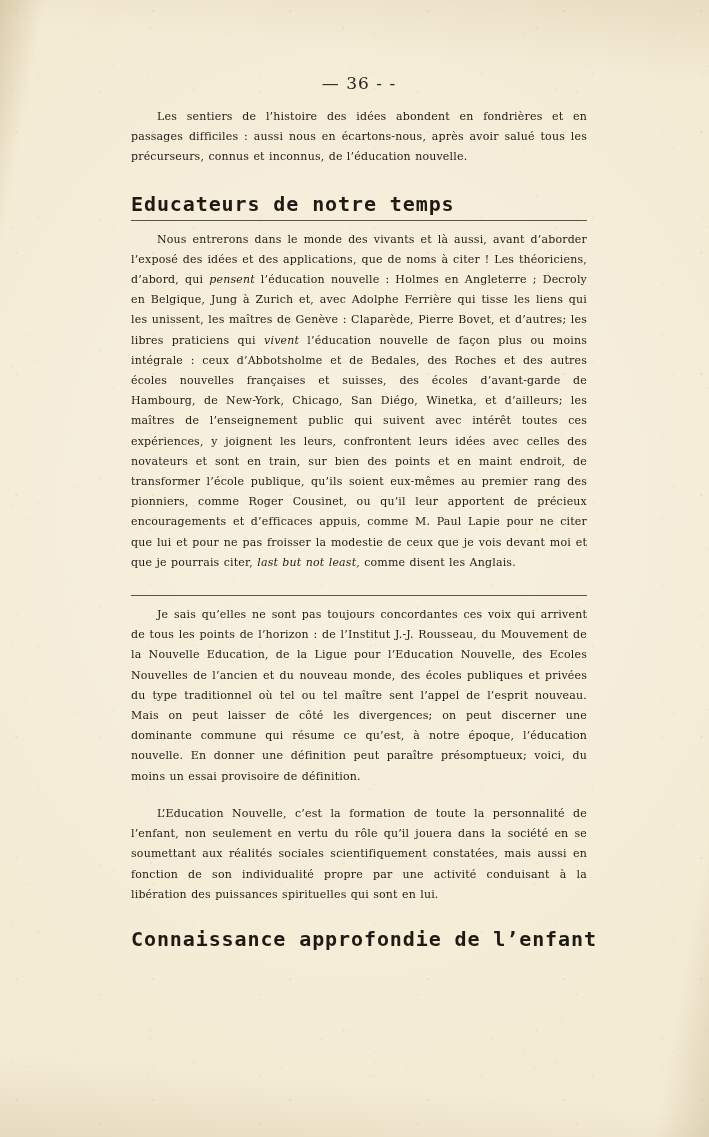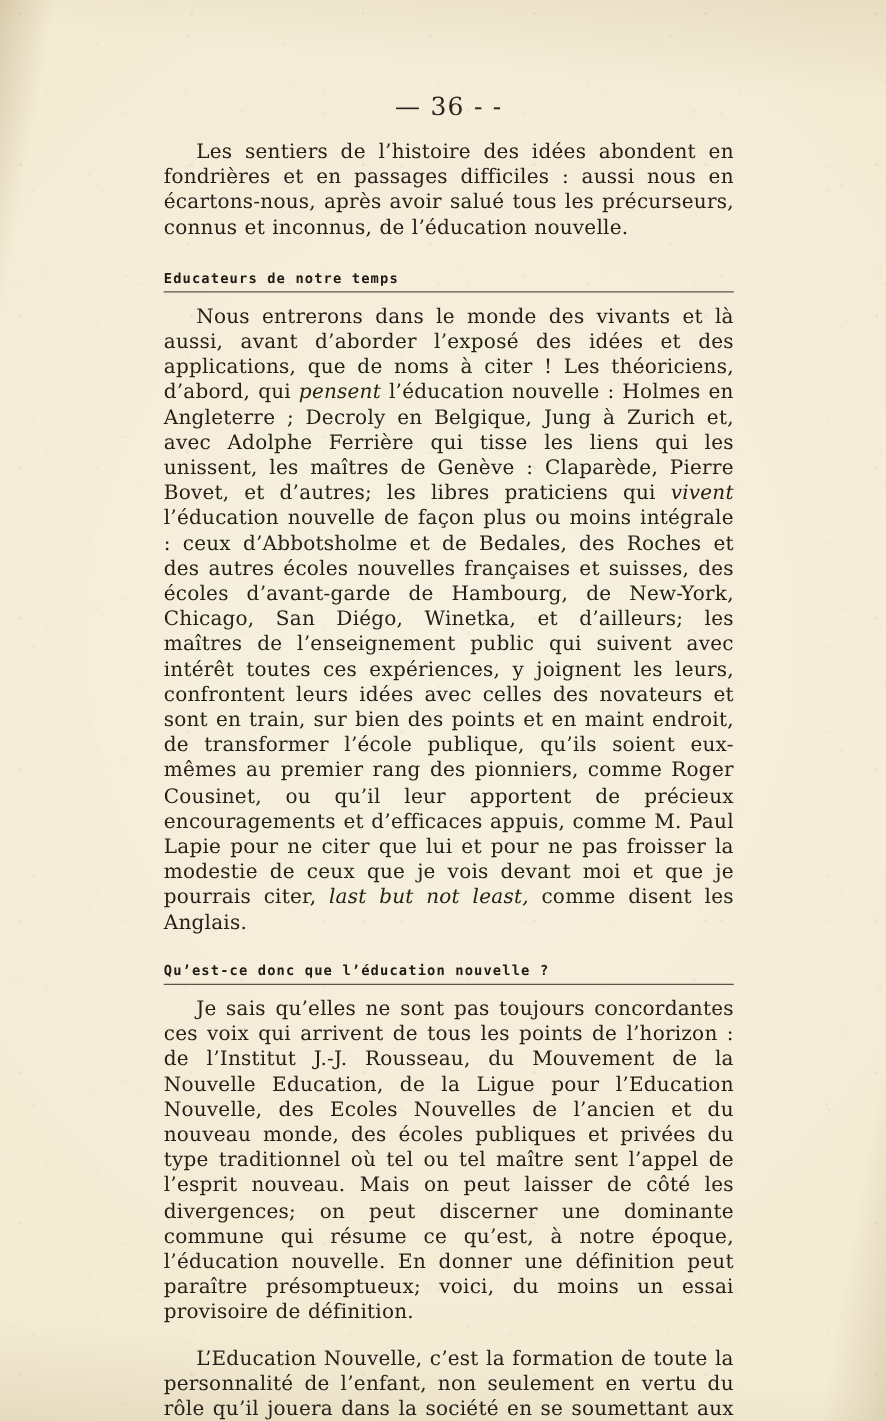--- a/index.html
+++ b/index.html
@@ -45,46 +45,46 @@
   }
   .content {
     position: absolute;
     left: 131px;
     top: 0;
     width: 456px;
   }
 
   .folio {
     text-align: center;
-    font-size: 20px;
+    font-size: 17px;
     letter-spacing: 1px;
     padding-top: 73px;
     color: #2b251d;
     font-family: "DejaVu Serif", "Liberation Serif", serif;
   }
 
   p.para {
     margin: 0;
     text-align: justify;
     text-justify: inter-word;
-    font-size: 16px;
+    font-size: 11px;
     line-height: 20.2px;
     letter-spacing: .18px;
     word-spacing: .6px;
     color: #272019;
     hyphens: manual;
   }
   p.para.indent { text-indent: 26px; }
 
   .lead-gap { height: 14px; }
 
   h2.head {
     margin: 0;
     font-family: "DejaVu Sans Mono", "Liberation Mono", monospace;
-    font-size: 11px;
+    font-size: 20px;
     font-weight: 700;
     letter-spacing: .9px;
     color: #201a14;
     padding-bottom: 4px;
     white-space: nowrap;
   }
   .head-rule {
     height: 0;
     border-bottom: 1.4px solid #3a3128;
     opacity: .82;
@@ -110,21 +110,20 @@
 
     <p class="para indent">Les sentiers de l’histoire des idées abondent en fondrières et en passages difficiles : aussi nous en écartons-nous, après avoir salué tous les précurseurs, connus et inconnus, de l’éducation nouvelle.</p>
 
     <div id="sections-root">
         <div class="head-block first">
           <h2 class="head">Educateurs de notre temps</h2>
           <div class="head-rule"></div>
           <p class="para indent">Nous entrerons dans le monde des vivants et là aussi, avant d’aborder l’exposé des idées et des applications, que de noms à citer ! Les théoriciens, d’abord, qui <em class="it">pensent</em> l’éducation nouvelle : Holmes en Angleterre ; Decroly en Belgique, Jung à Zurich et, avec Adolphe Ferrière qui tisse les liens qui les unissent, les maîtres de Genève : Claparède, Pierre Bovet, et d’autres; les libres praticiens qui <em class="it">vivent</em> l’éducation nouvelle de façon plus ou moins intégrale : ceux d’Abbotsholme et de Bedales, des Roches et des autres écoles nouvelles françaises et suisses, des écoles d’avant-garde de Hambourg, de New-York, Chicago, San Diégo, Winetka, et d’ailleurs; les maîtres de l’enseignement public qui suivent avec intérêt toutes ces expériences, y joignent les leurs, confrontent leurs idées avec celles des novateurs et sont en train, sur bien des points et en maint endroit, de transformer l’école publique, qu’ils soient eux-mêmes au premier rang des pionniers, comme Roger Cousinet, ou qu’il leur apportent de précieux encouragements et d’efficaces appuis, comme M. Paul Lapie pour ne citer que lui et pour ne pas froisser la modestie de ceux que je vois devant moi et que je pourrais citer, <em class="it">last but not least,</em> comme disent les Anglais.</p>
         </div>
         <div class="head-block">
-          <h2 class="head">Qu’est-ce donc que l’éducation nouvelle ?</h2>
           <div class="head-rule"></div>
           <p class="para indent">Je sais qu’elles ne sont pas toujours concordantes ces voix qui arrivent de tous les points de l’horizon : de l’Institut J.-J. Rousseau, du Mouvement de la Nouvelle Education, de la Ligue pour l’Education Nouvelle, des Ecoles Nouvelles de l’ancien et du nouveau monde, des écoles publiques et privées du type traditionnel où tel ou tel maître sent l’appel de l’esprit nouveau. Mais on peut laisser de côté les divergences; on peut discerner une dominante commune qui résume ce qu’est, à notre époque, l’éducation nouvelle. En donner une définition peut paraître présomptueux; voici, du moins un essai provisoire de définition.</p>
           <div class="sp-after-para"></div>
           <p class="para indent">L’Education Nouvelle, c’est la formation de toute la personnalité de l’enfant, non seulement en vertu du rôle qu’il jouera dans la société en se soumettant aux réalités sociales scientifiquement constatées, mais aussi en fonction de son individualité propre par une activité conduisant à la libération des puissances spirituelles qui sont en lui.</p>
         </div>
         <div class="head-block">
           <h2 class="head">Connaissance approfondie de l’enfant</h2>
         </div>
       </div>
 

